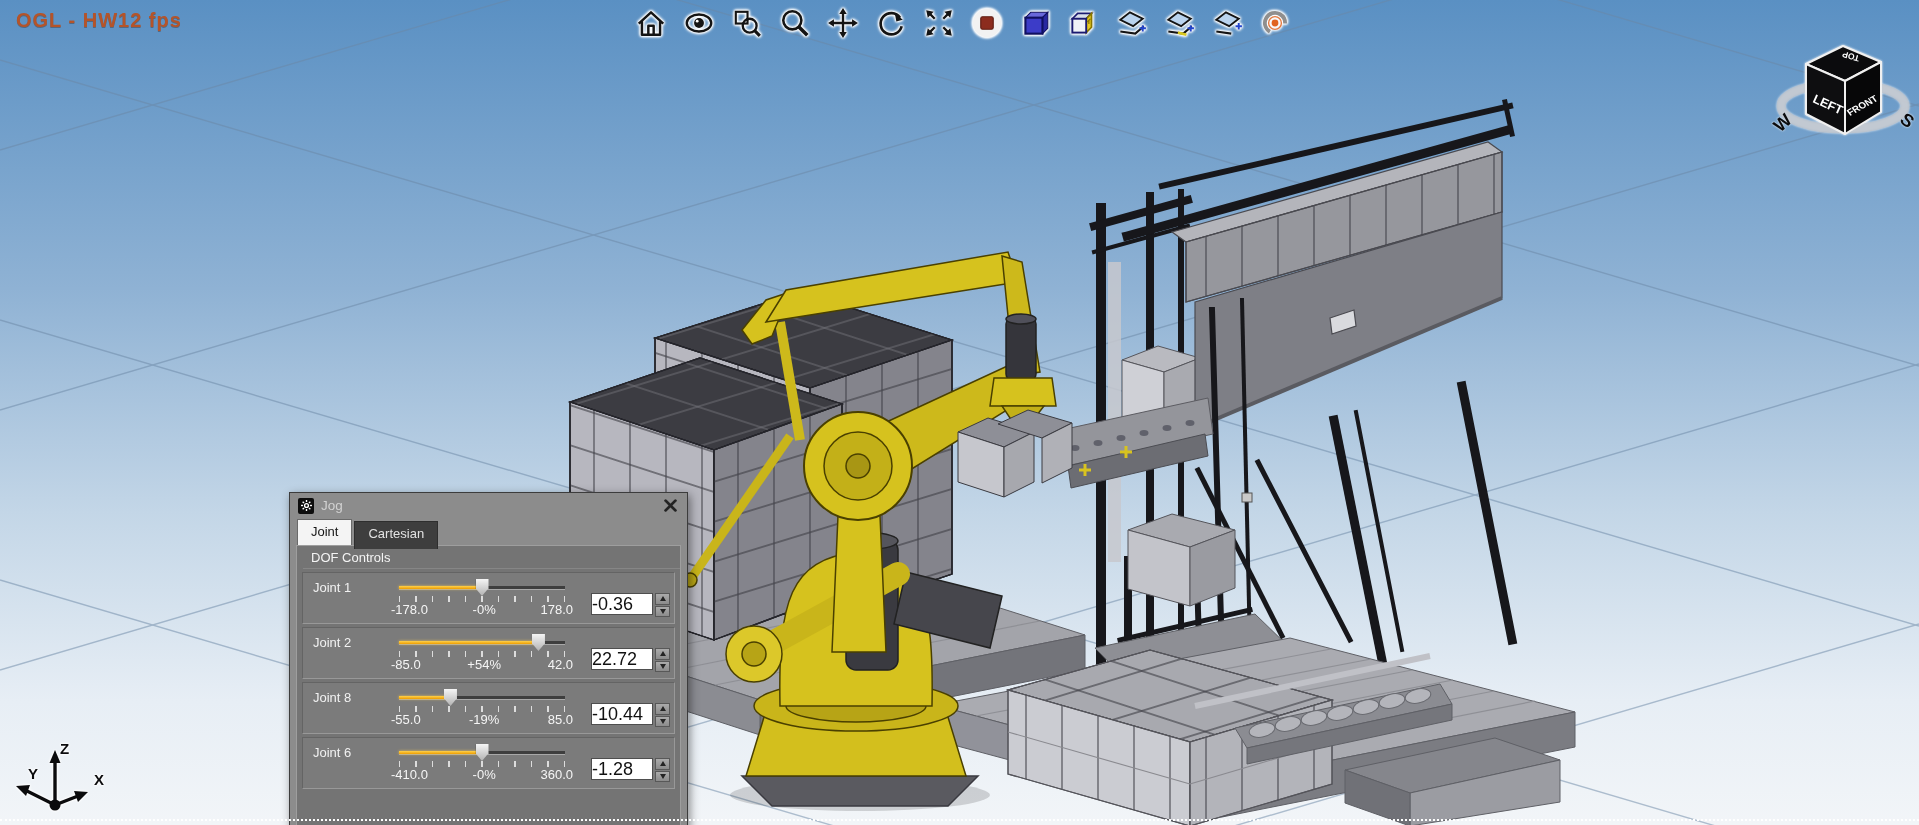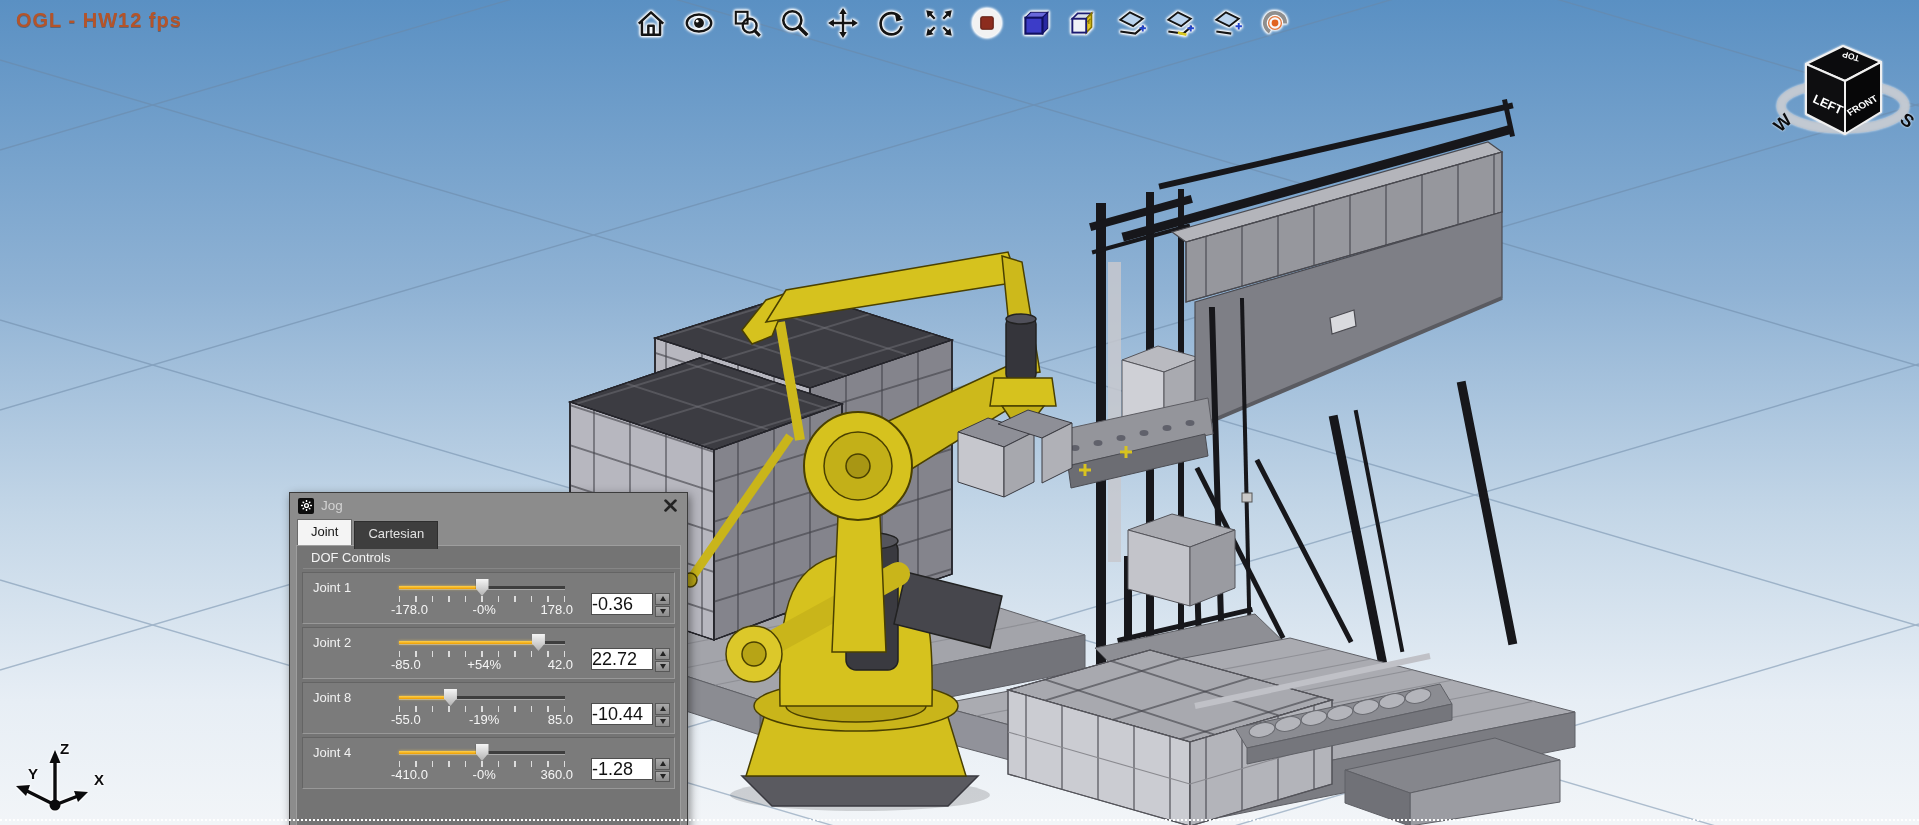--- a/index.html
+++ b/index.html
@@ -532,21 +532,21 @@
         <div class="spbtn">
             <span class="arr-up"></span>
           </div>
         <div class="spbtn">
             <span class="arr-dn"></span>
           </div>
       </div>
     </div>
 
     <div class="jrow">
-      <span class="jlabel">Joint 4</span>
+      <span class="jlabel">Joint 6</span>
       <div class="strack">
           <div class="sfill" style="width: 50%;"></div>
           <div class="sthumb" style="left: 50%;"></div>
         </div>
       <div class="sticks"></div>
       <div class="snums">
         <span>-410.0</span>
         <span>-0%</span>
         <span>360.0</span>
       </div>

